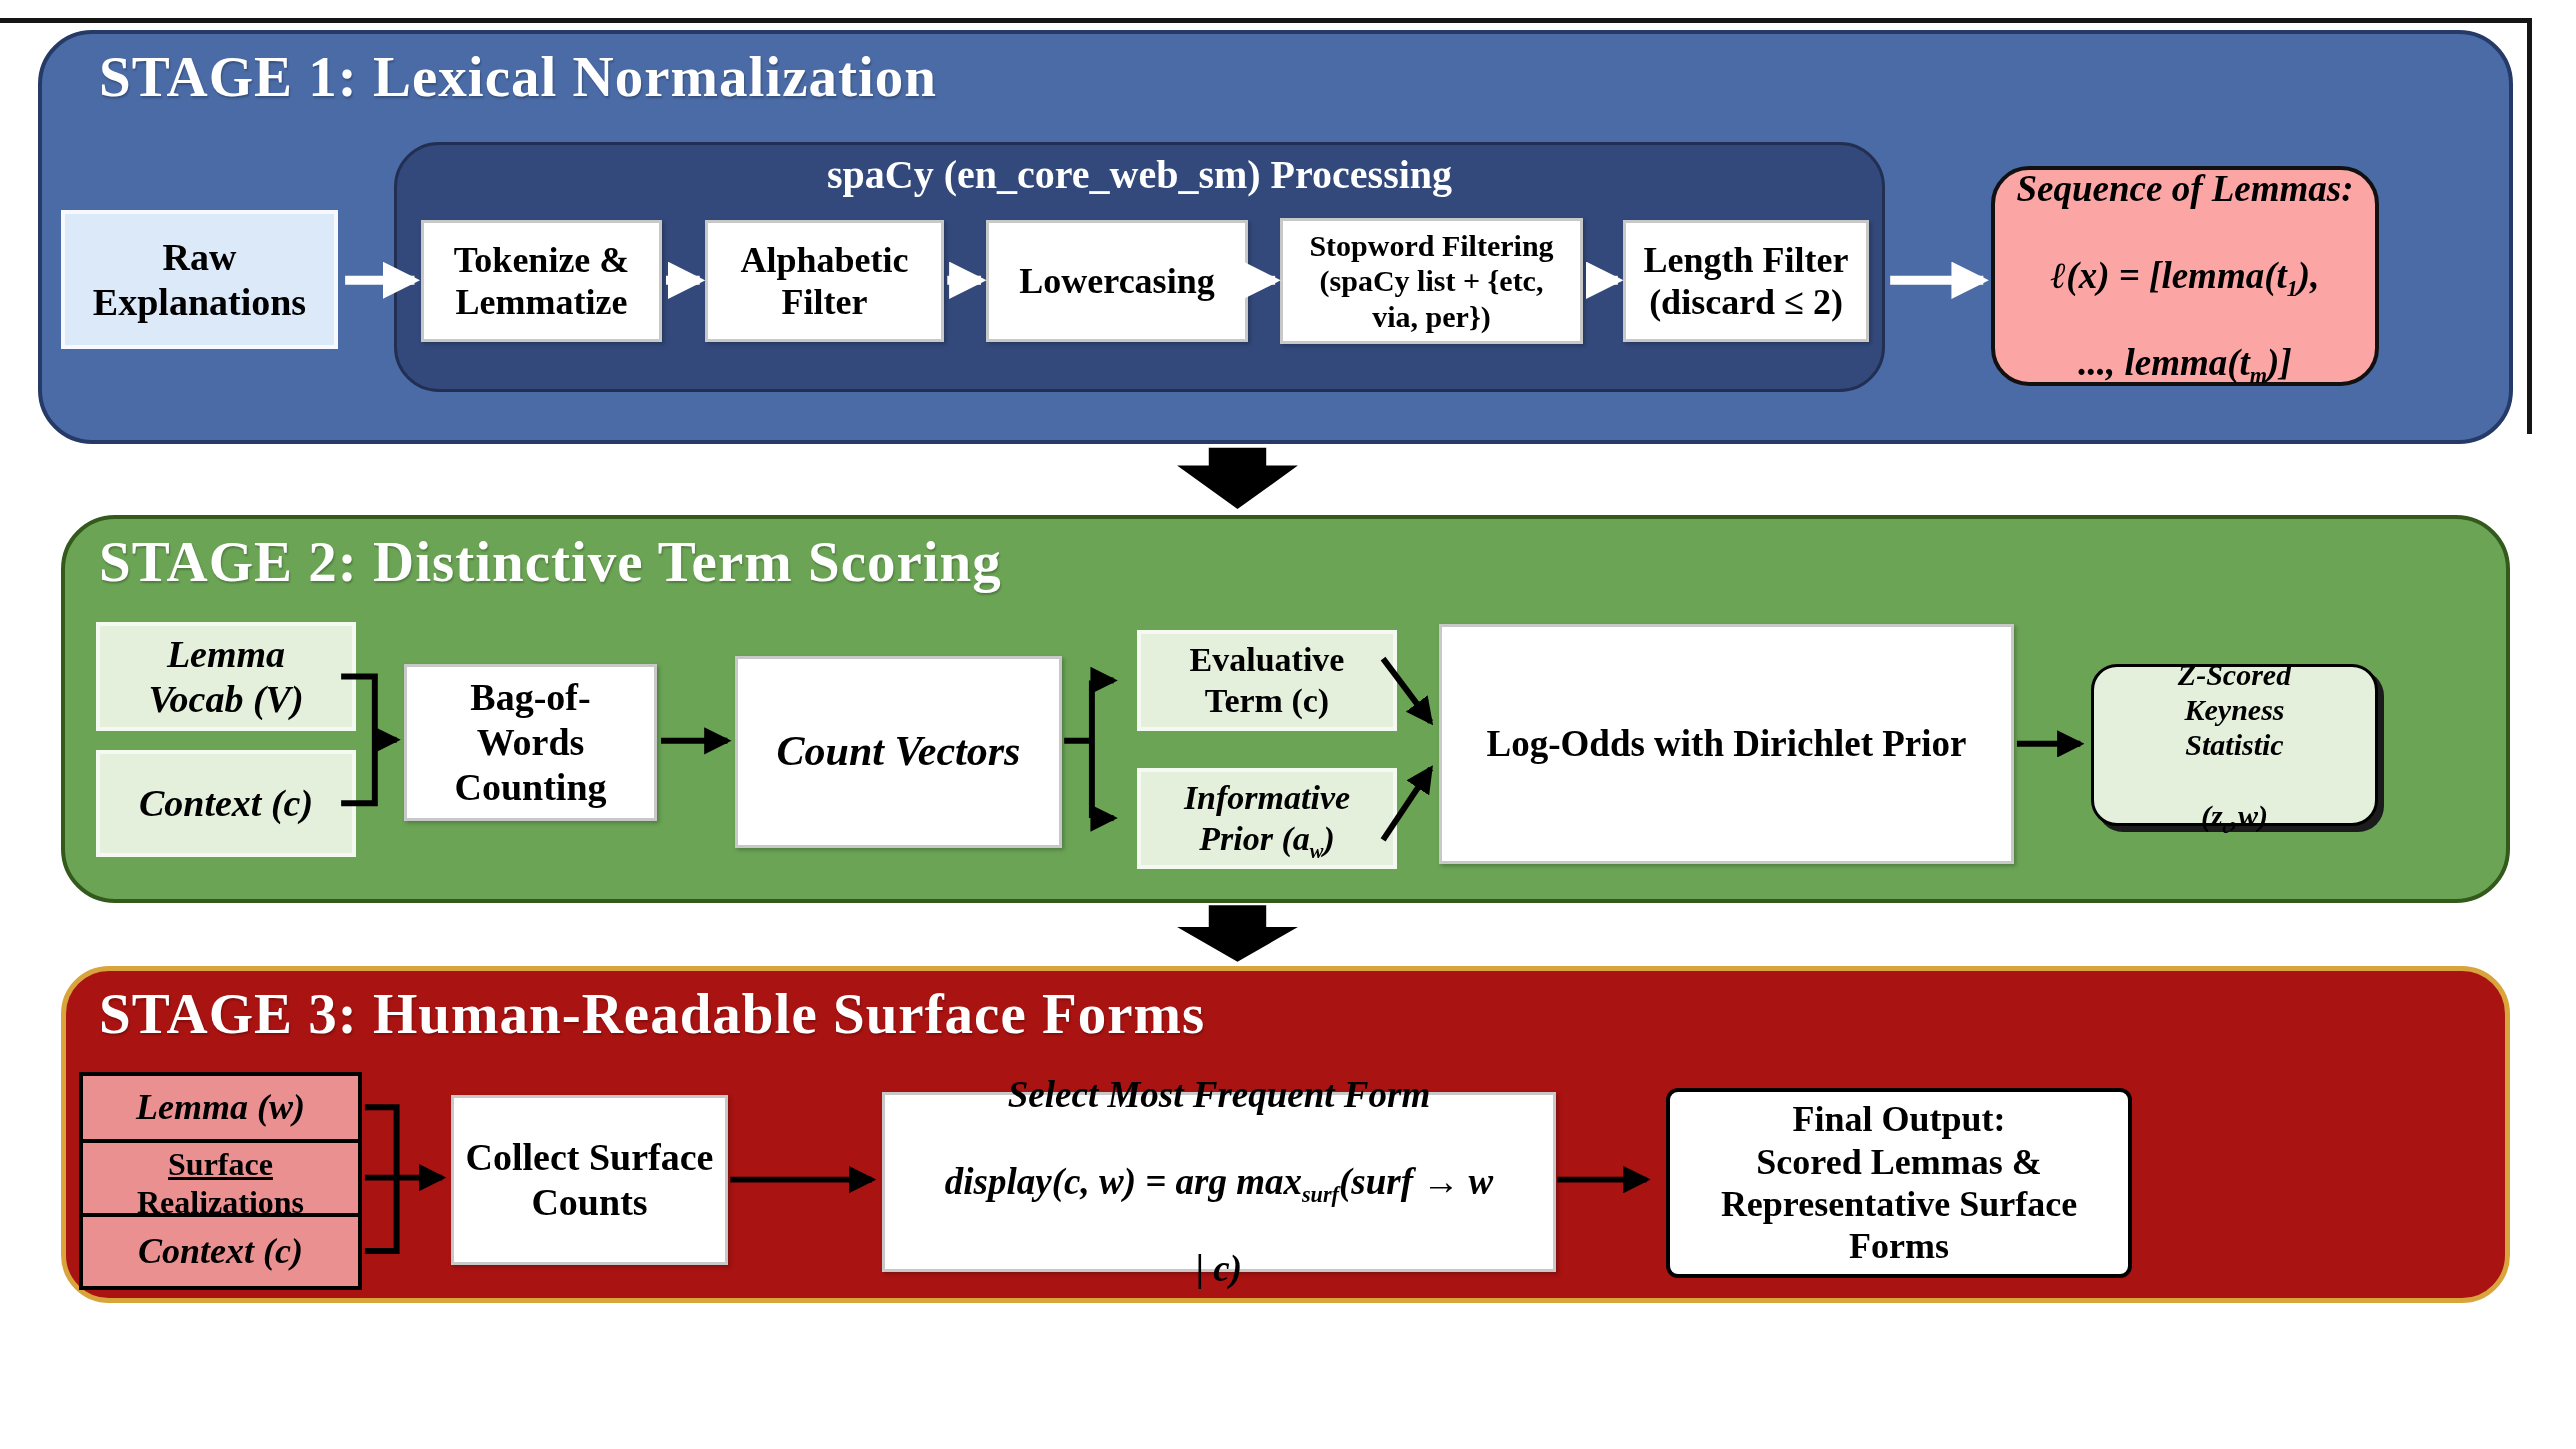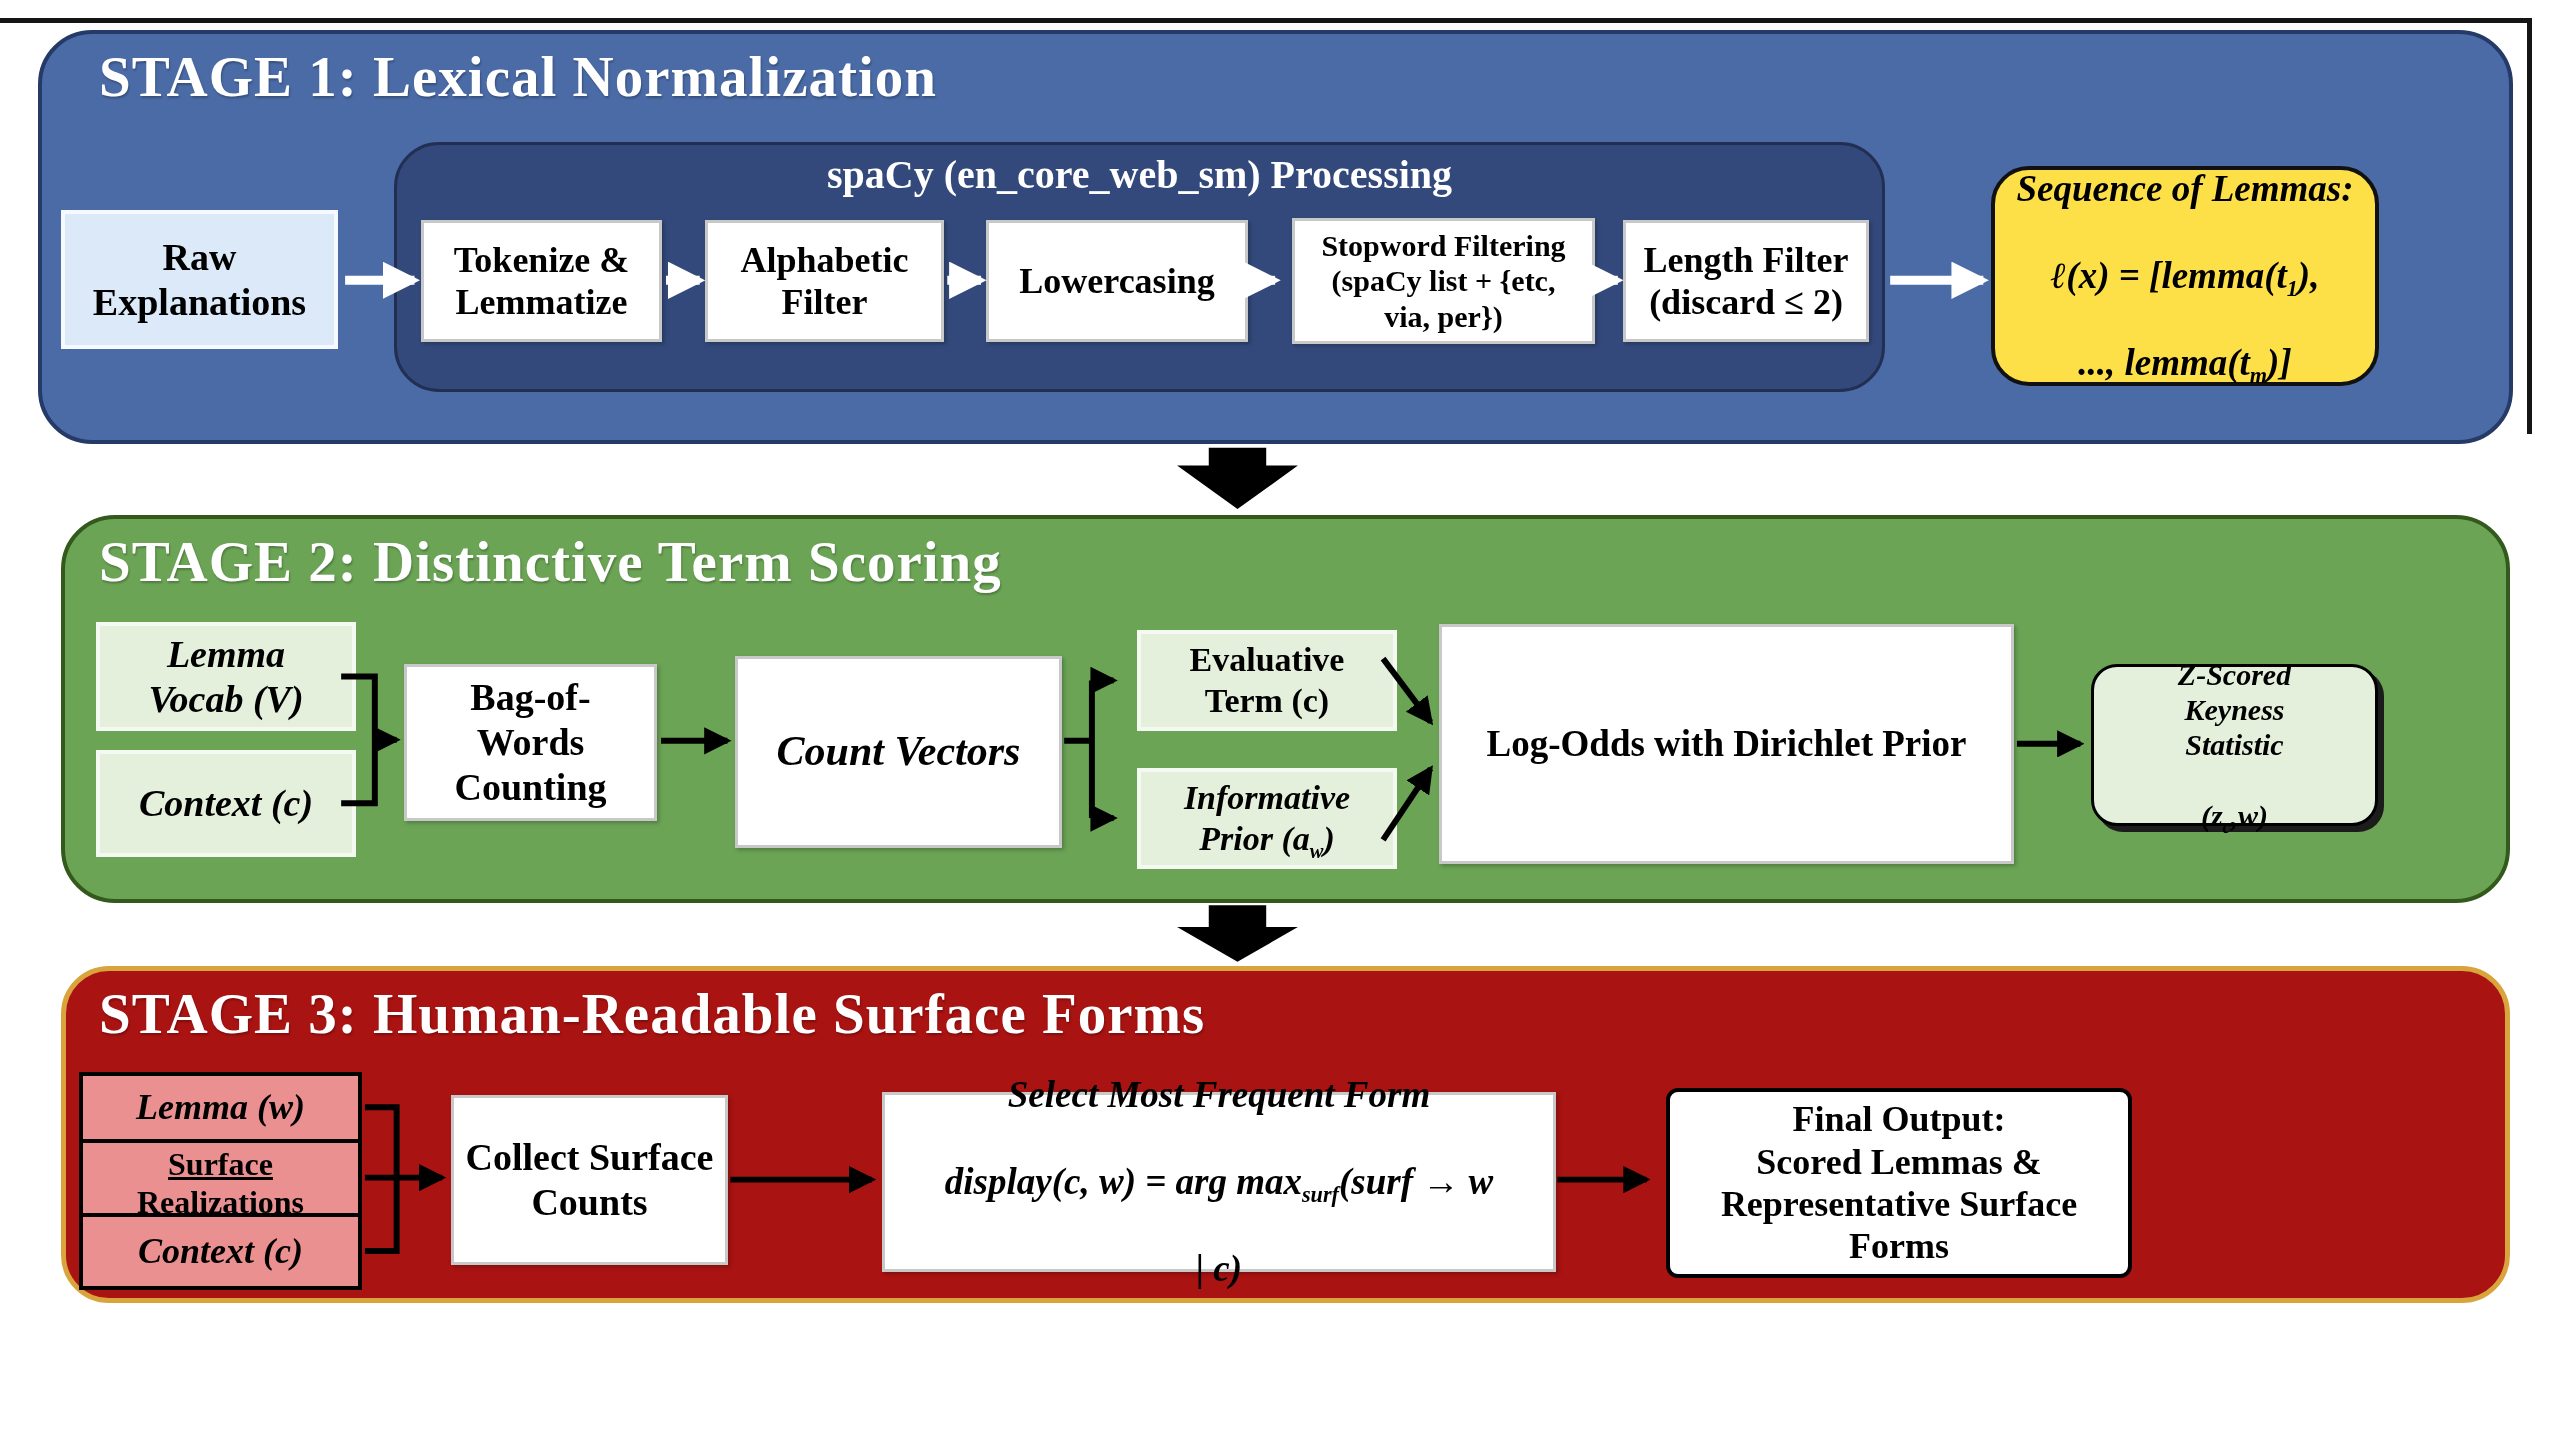--- a/index.html
+++ b/index.html
@@ -31,23 +31,23 @@
   .whitebox{background:#ffffff;border:3px solid #c8c8c8;box-shadow:2px 2px 4px rgba(0,0,0,.25);}
   .ltblue{background:#dce9f8;border:4px solid #f6f9fd;}
   .ltgreen{background:#e4efdc;border:4px solid #f4f9f1;margin-left:17px;}
   .pink{background:#ea9090;border:4px solid #000000;}
   .italic{font-style:italic;}
 
   .raw-box{left:61px;top:210px;width:277px;height:139px;font-size:38px;}
   .step{top:220px;height:122px;font-size:36px;}
   .step1{left:421px;width:241px;} .step2{left:705px;width:239px;}
   .step3{left:986px;width:262px;} 
-  .step4{left:1280px;top:218px;width:303px;height:126px;font-size:30px;margin-left:12px;}
+  .step4{left:1280px;top:218px;width:303px;height:126px;font-size:30px;}
   .step5{left:1623px;width:246px;}
-  .seq-box{left:1991px;top:166px;width:388px;height:220px;background:#fde047;
+  .seq-box{left:1991px;top:166px;width:388px;height:220px;background:#fca5a5;
            border:4px solid #111111;border-radius:38px;font-size:37px;}
 
   .lemma-vocab{left:79px;top:622px;width:260px;height:109px;font-size:38px;}
   .context2{left:79px;top:750px;width:260px;height:107px;font-size:38px;}
   .bow{left:404px;top:664px;width:253px;height:157px;font-size:38px;justify-content:center;}
   .count-vectors{left:735px;top:656px;width:327px;height:192px;font-size:42px;}
   .evaluative{left:1120px;top:630px;width:260px;height:101px;font-size:34px;}
   .informative{left:1120px;top:768px;width:260px;height:101px;font-size:34px;}
   .logodds{left:1439px;top:624px;width:575px;height:240px;font-size:37px;}
   .zscored{left:2091px;top:664px;width:287px;height:162px;background:#e4efdc;

